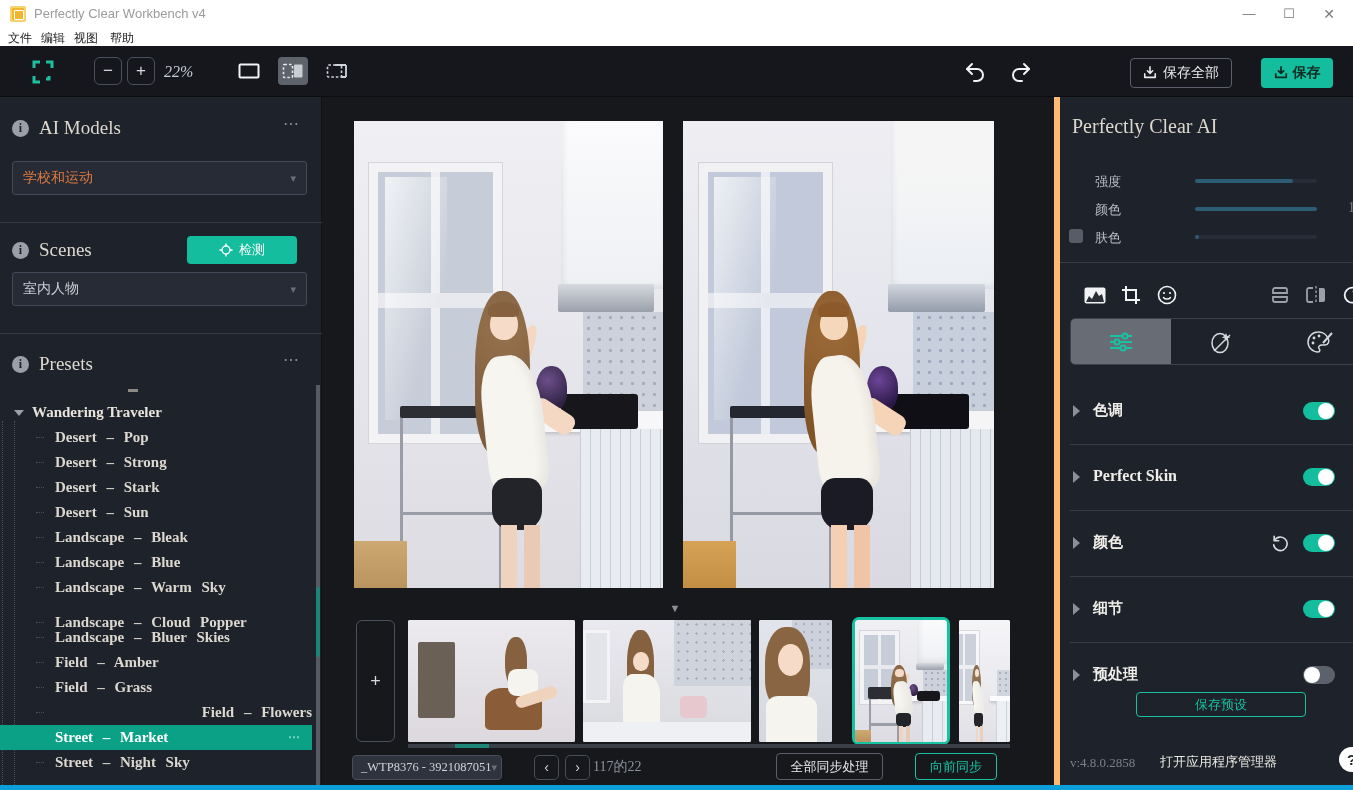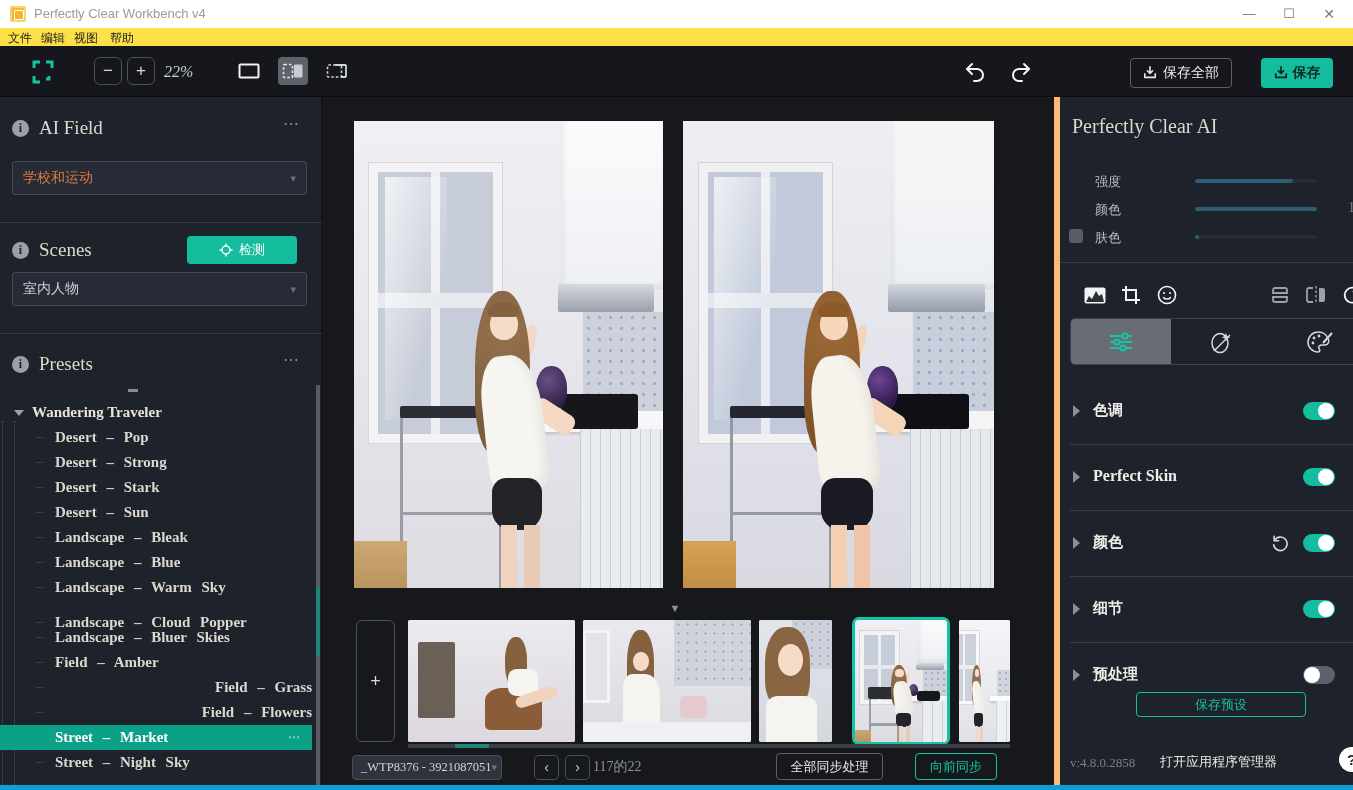--- a/index.html
+++ b/index.html
@@ -9,21 +9,21 @@
   .serif { font-family:"Liberation Serif", serif; }
 
   
   .titlebar { position:absolute; left:0; top:0; width:1353px; height:28px; background:#ffffff; }
   .app-logo { position:absolute; left:10px; top:6px; width:16px; height:16px; border-radius:3px;
     background:#f2b72e; box-shadow:inset 0 0 0 2px #f7d470; }
   .app-logo::after{ content:""; position:absolute; left:4px; top:4px; width:8px; height:8px; border:1.5px solid #fff; border-radius:1px; }
   .win-title { position:absolute; left:34px; top:6px; font-size:13px; color:#9b9b9b; }
   .win-btn { position:absolute; top:0; width:40px; height:28px; text-align:center; line-height:28px; color:#777; font-size:13px; cursor:default; }
   .win-min{ right:84px; } .win-max{ right:44px; } .win-close{ right:4px; font-size:14px; }
-  .menubar { position:absolute; left:0; top:28px; width:1353px; height:18px; background:#fde047; }
+  .menubar { position:absolute; left:0; top:28px; width:1353px; height:18px; background:#ffffff; }
   .menu-item { position:absolute; top:1px; font-size:12px; color:#1d1d1d; padding:1px 4px; }
 
   
   .toolbar { position:absolute; left:0; top:46px; width:1353px; height:51px; background:#15171d; border-bottom:1px solid #0c0d10; }
   .tb-logo { position:absolute; left:30px; top:13px; }
   .sq-btn { position:absolute; top:11px; width:28px; height:28px; border:1px solid #4a505c; border-radius:6px;
     color:#d6dae0; font-size:17px; text-align:center; line-height:26px; background:transparent; }
   .zoom-level { position:absolute; left:164px; top:17px; font-size:16px; color:#c9cdd5; font-style:italic; }
   .view-btn { position:absolute; top:11px; width:30px; height:28px; border-radius:4px; display:flex; align-items:center; justify-content:center; }
   .view-btn.active { background:#5d626b; }
@@ -238,21 +238,21 @@
           <path d="M8 1 v7 M5 5.5 L8 8.5 L11 5.5 M2 9 v4 h12 V9" fill="none" stroke="#0e2a23" stroke-width="2" stroke-linecap="round" stroke-linejoin="round"></path>
         </svg>
       <span>保存</span>
     </button>
   </div>
 
   <div class="left-panel">
 
     <div class="sec-header" style="top:17px">
       <div class="info-icon">i</div>
-      <div class="sec-title">AI Field</div>
+      <div class="sec-title">AI Models</div>
     </div>
     <div class="ellipsis" style="left:283px; top:17px">⋯</div>
     <div class="dropdown" style="top:64px">
       <span style="color:#e07b42">学校和运动</span>
       <span class="dd-caret">▾</span>
     </div>
     <div class="divider-h" style="top:125px"></div>
 
     <div class="sec-header" style="top:139px">
       <div class="info-icon">i</div>
@@ -290,21 +290,21 @@
     <div class="preset-item" style="top: 40px;">Desert – Pop<div class="tick"></div></div>
         <div class="preset-item" style="top: 65px;">Desert – Strong<div class="tick"></div></div>
         <div class="preset-item" style="top: 90px;">Desert – Stark<div class="tick"></div></div>
         <div class="preset-item" style="top: 140px;">Landscape – Bleak<div class="tick"></div></div>
         <div class="preset-item" style="top: 115px;">Desert – Sun<div class="tick"></div></div>
         <div class="preset-item" style="top: 165px;">Landscape – Blue<div class="tick"></div></div>
         <div class="preset-item" style="top: 190px;">Landscape – Warm Sky<div class="tick"></div></div>
         <div class="preset-item" style="top: 225px;">Landscape – Cloud Popper<div class="tick"></div></div>
         <div class="preset-item" style="top: 240px;">Landscape – Bluer Skies<div class="tick"></div></div>
         <div class="preset-item" style="top: 265px;">Field – Amber<div class="tick"></div></div>
-        <div class="preset-item" style="top: 290px; text-align: right;">Field – Grass<div class="tick"></div></div>
+        <div class="preset-item" style="top: 290px;">Field – Grass<div class="tick"></div></div>
         <div class="preset-item" style="top: 315px; text-align: right;">Field – Flowers<div class="tick"></div></div>
         <div class="preset-item selected" style="top: 340px;">Street – Market<span class="row-dots">⋯</span></div>
         <div class="preset-item" style="top: 365px;">Street – Night Sky<div class="tick"></div></div>
       </div>
     <div class="v-scroll">
         <div class="thumb"></div>
       </div>
   </div>
 
   <div class="center-panel">

